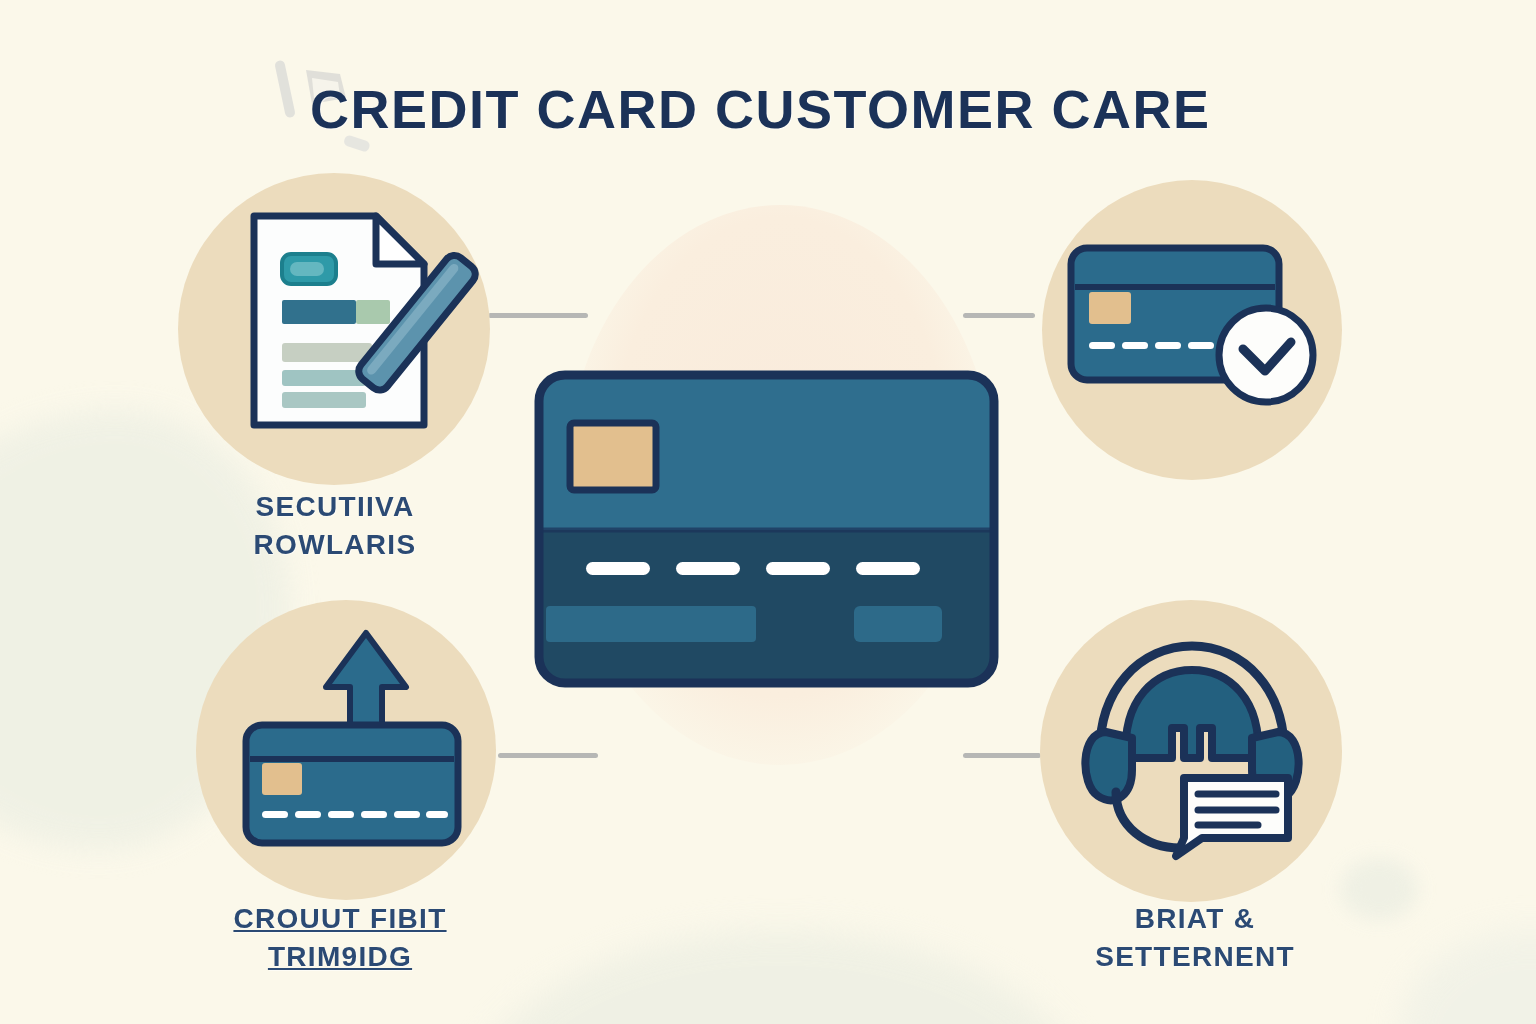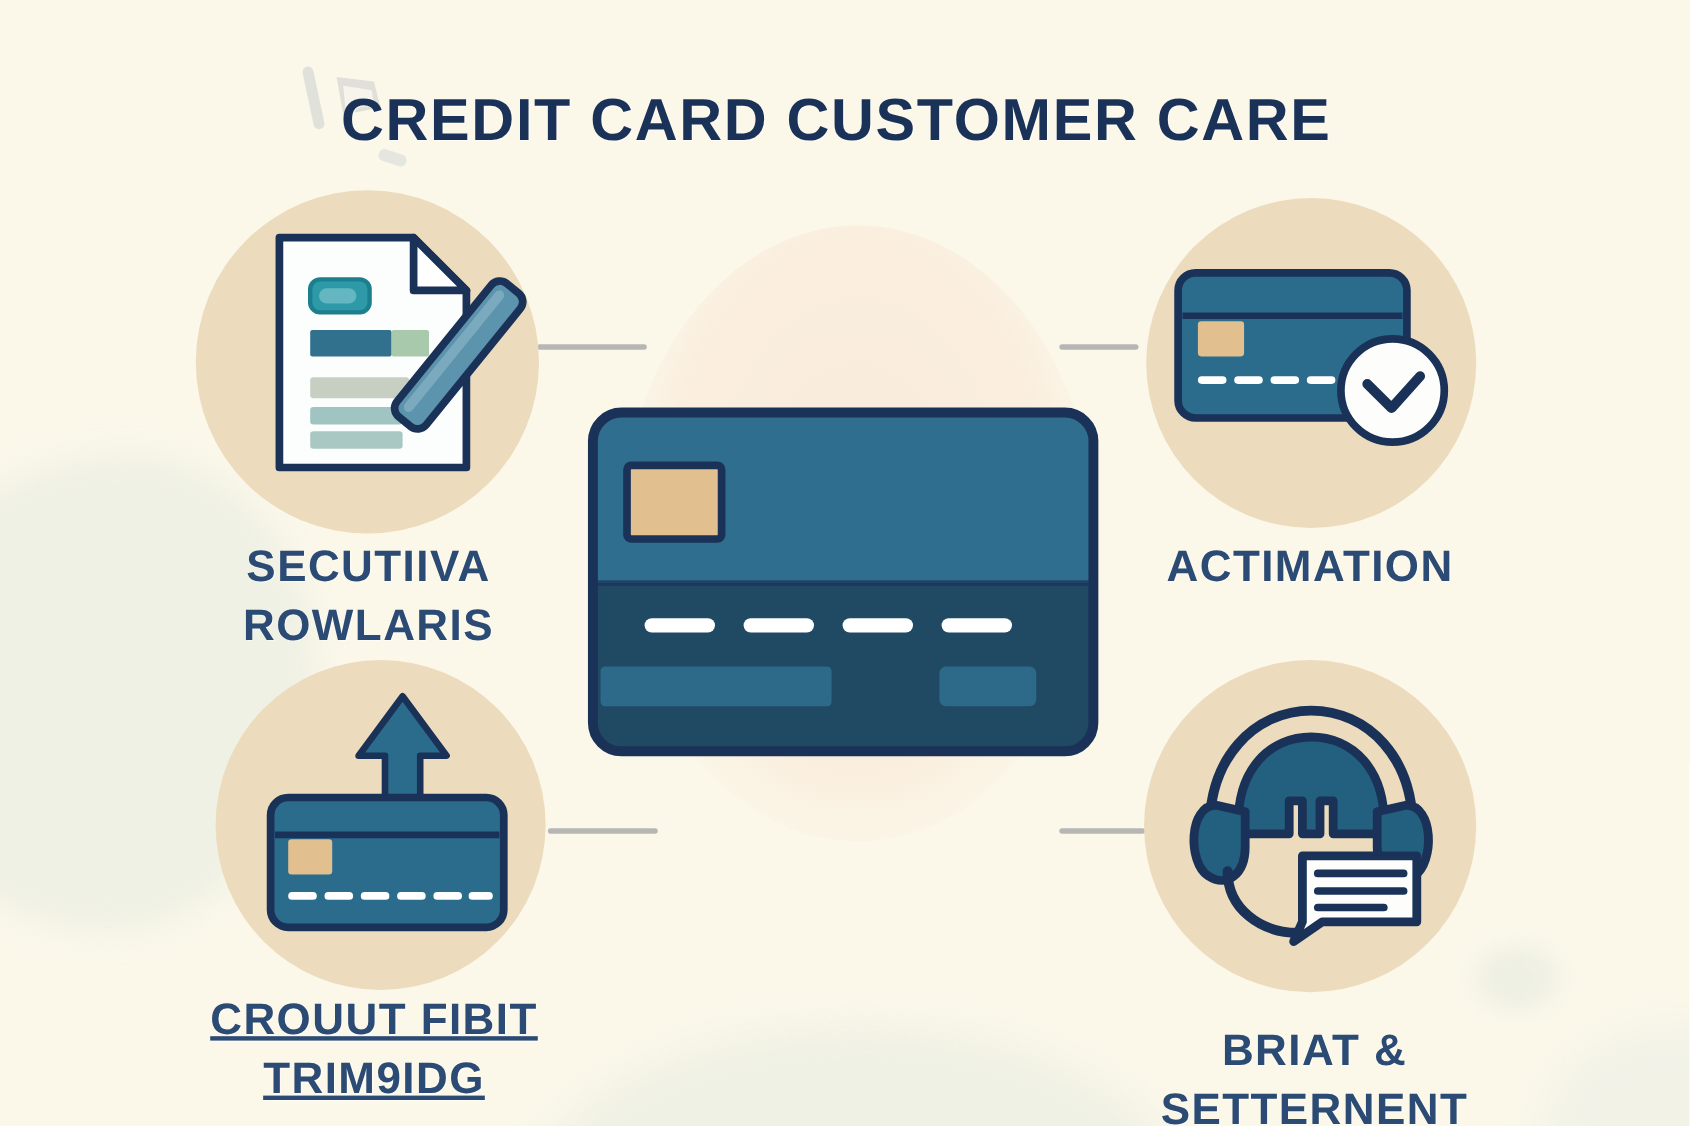--- a/index.html
+++ b/index.html
@@ -115,33 +115,33 @@
     opacity: .85;
   }
   #conn-tl { left: 488px; top: 313px; width: 100px; }
   #conn-tr { left: 963px; top: 313px; width: 72px; }
   #conn-bl { left: 498px; top: 753px; width: 100px; }
   #conn-br { left: 963px; top: 753px; width: 78px; }
 
   
   .node-label {
     position: absolute;
-    font-size: 40px;
+    font-size: 28px;
     font-weight: bold;
     letter-spacing: 1.3px;
     color: #2b4a74;
     text-shadow: 1px 1px 0 rgba(255,255,255,.5);
     line-height: 1.35;
     text-align: center;
     white-space: pre-line;
   }
   #label-tl { left: 190px; top: 488px; width: 290px; }
   #label-tr { left: 1046px; top: 488px; width: 290px; }
   #label-bl { left: 190px; top: 900px; width: 300px; text-decoration: underline; }
-  #label-br { left: 1040px; top: 900px; width: 310px; margin-top: 28px; }
+  #label-br { left: 1040px; top: 900px; width: 310px; }
 
   
   .icon-box { position: absolute; }
   #icon-doc   { left: 248px; top: 208px; width: 220px; height: 225px; }
   #icon-act   { left: 1065px; top: 240px; width: 260px; height: 175px; }
   #icon-limit { left: 238px; top: 625px; width: 260px; height: 220px; }
   #icon-head  { left: 1072px; top: 632px; width: 240px; height: 225px; }
   #main-card  { left: 534px; top: 370px; width: 465px; height: 318px; }
 
   svg { display: block; overflow: visible; }
@@ -282,19 +282,18 @@
         <rect x="12" y="236" width="210" height="36" rx="4" fill="#2d6a89"></rect>
         <rect x="320" y="236" width="88" height="36" rx="6" fill="#2d6a89"></rect>
       </g>
       <rect x="5" y="5" width="455" height="308" rx="26" fill="none" stroke="#1b3258" stroke-width="9"></rect>
       <line x1="5" y1="160" x2="460" y2="160" stroke="#1b3258" stroke-width="5" opacity=".7"></line>
     </svg>
   </div>
 
   <div class="node-label" id="label-tl">SECUTIIVA
 ROWLARIS</div>
-  <div class="node-label" id="label-tr">ACTIMATION</div>
   <div class="node-label" id="label-bl">CROUUT FIBIT
 TRIM9IDG</div>
   <div class="node-label" id="label-br">BRIAT &amp;
 SETTERNENT</div>
 
 </div>
 
 </body></html>

